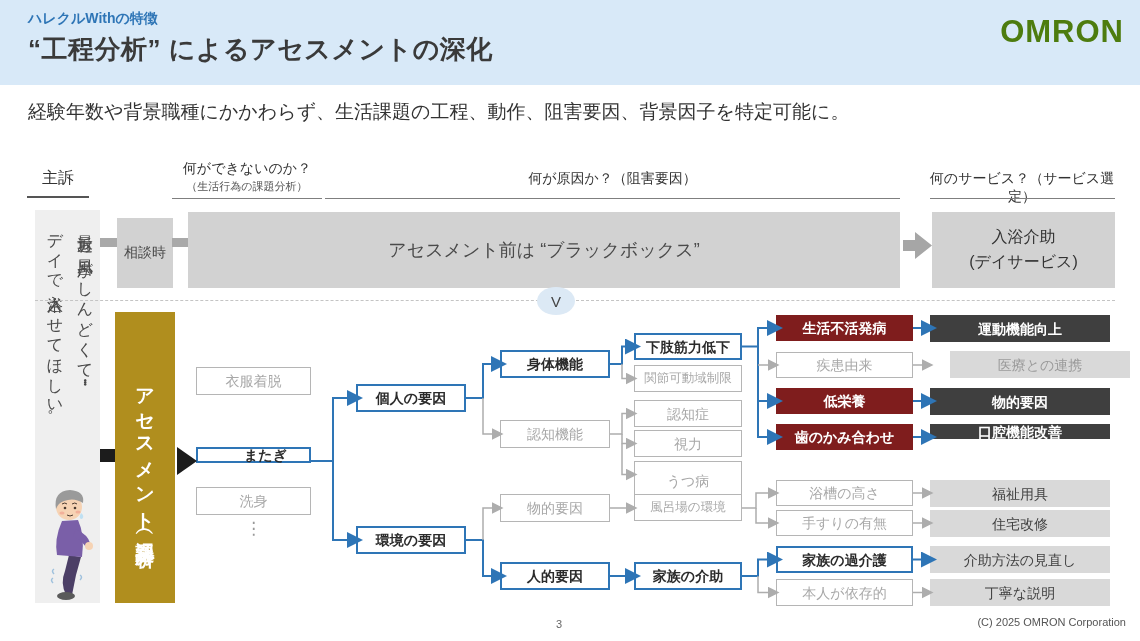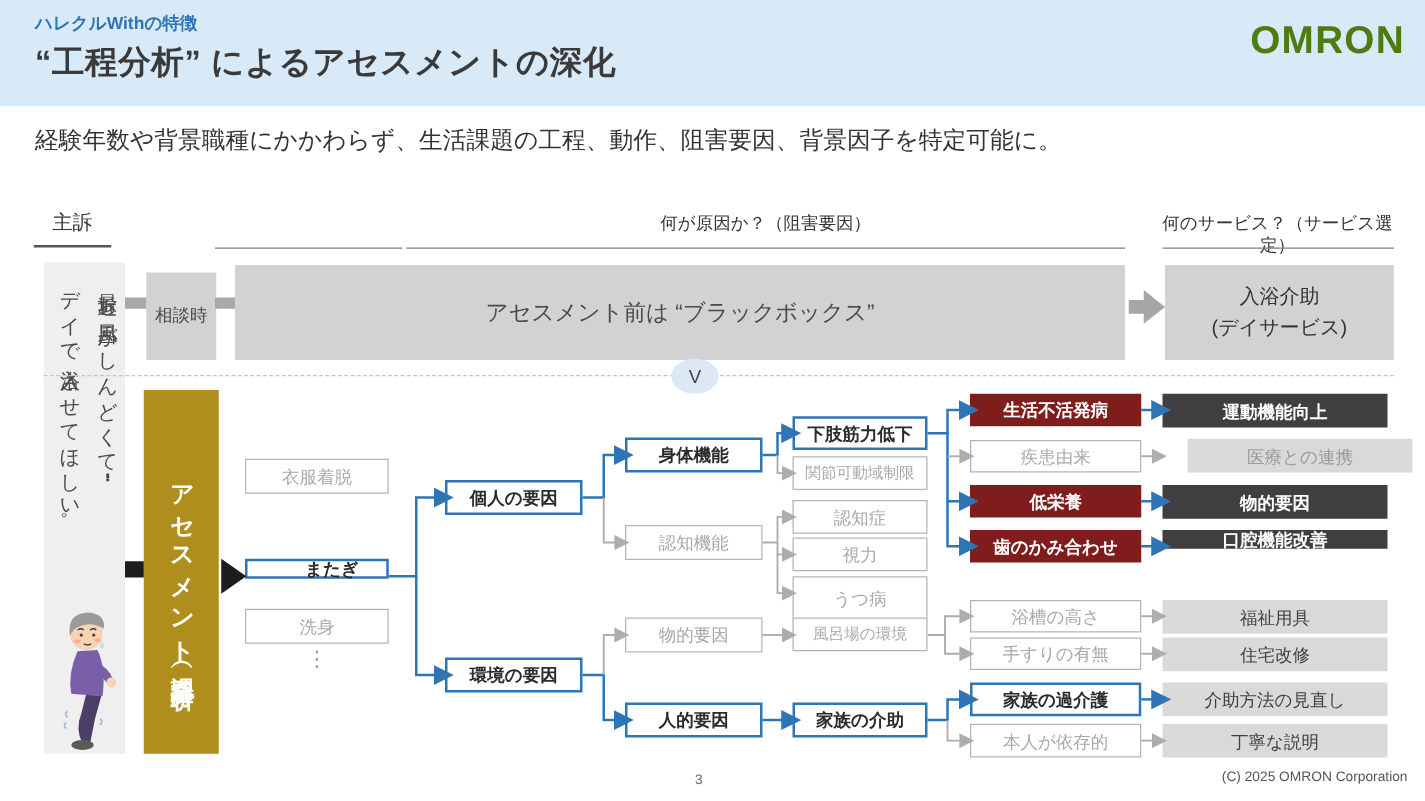--- a/index.html
+++ b/index.html
@@ -56,20 +56,24 @@
 
   <div class="hdr"></div>
   <div class="eyebrow">ハレクルWithの特徴</div>
   <div class="title">“工程分析” によるアセスメントの深化</div>
   <div class="logo">OMRON</div>
   <div class="lead">経験年数や背景職種にかかわらず、生活課題の工程、動作、阻害要因、背景因子を特定可能に。</div>
 
   <div class="stage" style="left:27px;top:168px;width:62px;font-size:16px;">主訴</div>
   <div class="uline thick" style="left:27px;top:196px;width:62px;"></div>
 
+  <div class="stage" style="left:168px;top:160px;width:158px;">
+    <div>何ができないのか？</div>
+    <div class="sub">（生活行為の課題分析）</div>
+  </div>
   <div class="uline" style="left:172px;top:198px;width:150px;"></div>
 
   <div class="stage" style="left:325px;top:170px;width:575px;">何が原因か？（阻害要因）</div>
   <div class="uline" style="left:325px;top:198px;width:575px;"></div>
 
   <div class="stage" style="left:928px;top:170px;width:188px;">何のサービス？（サービス選定）</div>
   <div class="uline" style="left:930px;top:198px;width:185px;"></div>
 
   <div class="strip">
     <div class="complaint vtext">
@@ -121,21 +125,21 @@
 
   <div class="node ob" style="left:500px;top:350px;width:110px;height:28px;">身体機能</div>
   <div class="node og" style="left:500px;top:420px;width:110px;height:28px;">認知機能</div>
   <div class="node og" style="left:500px;top:494px;width:110px;height:28px;">物的要因</div>
   <div class="node ob" style="left:500px;top:562px;width:110px;height:28px;">人的要因</div>
 
   <div class="node ob" style="left:634px;top:333px;width:108px;height:27px;">下肢筋力低下</div>
   <div class="node og small" style="left:634px;top:365px;width:108px;height:27px;">関節可動域制限</div>
   <div class="node og" style="left:634px;top:400px;width:108px;height:27px;">認知症</div>
   <div class="node og" style="left:634px;top:430px;width:108px;height:27px;">視力</div>
-  <div class="node og" style="left:634px;top:461px;width:108px;height:40px;font-family:Liberation Mono, monospace;">うつ病</div>
+  <div class="node og" style="left:634px;top:461px;width:108px;height:40px;">うつ病</div>
   <div class="node og small" style="left:634px;top:494px;width:108px;height:27px;">風呂場の環境</div>
   <div class="node ob" style="left:634px;top:562px;width:108px;height:28px;">家族の介助</div>
 
   <div class="node fb" style="left:776px;top:315px;width:137px;height:26px;">生活不活発病</div>
   <div class="node og" style="left:776px;top:352px;width:137px;height:26px;">疾患由来</div>
   <div class="node fb" style="left:776px;top:388px;width:137px;height:26px;">低栄養</div>
   <div class="node fb" style="left:776px;top:424px;width:137px;height:26px;">歯のかみ合わせ</div>
   <div class="node og" style="left:776px;top:480px;width:137px;height:26px;">浴槽の高さ</div>
   <div class="node og" style="left:776px;top:510px;width:137px;height:26px;">手すりの有無</div>
   <div class="node ob" style="left:776px;top:546px;width:137px;height:27px;">家族の過介護</div>

